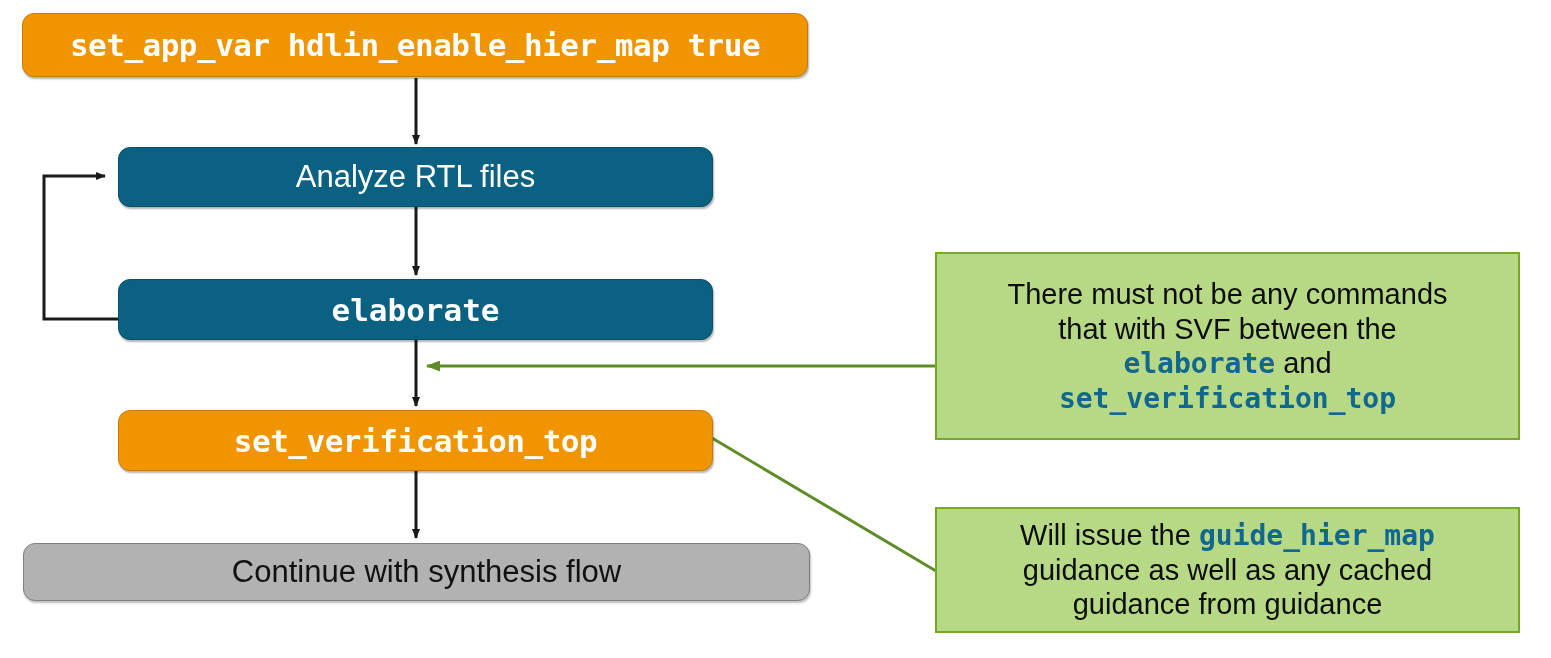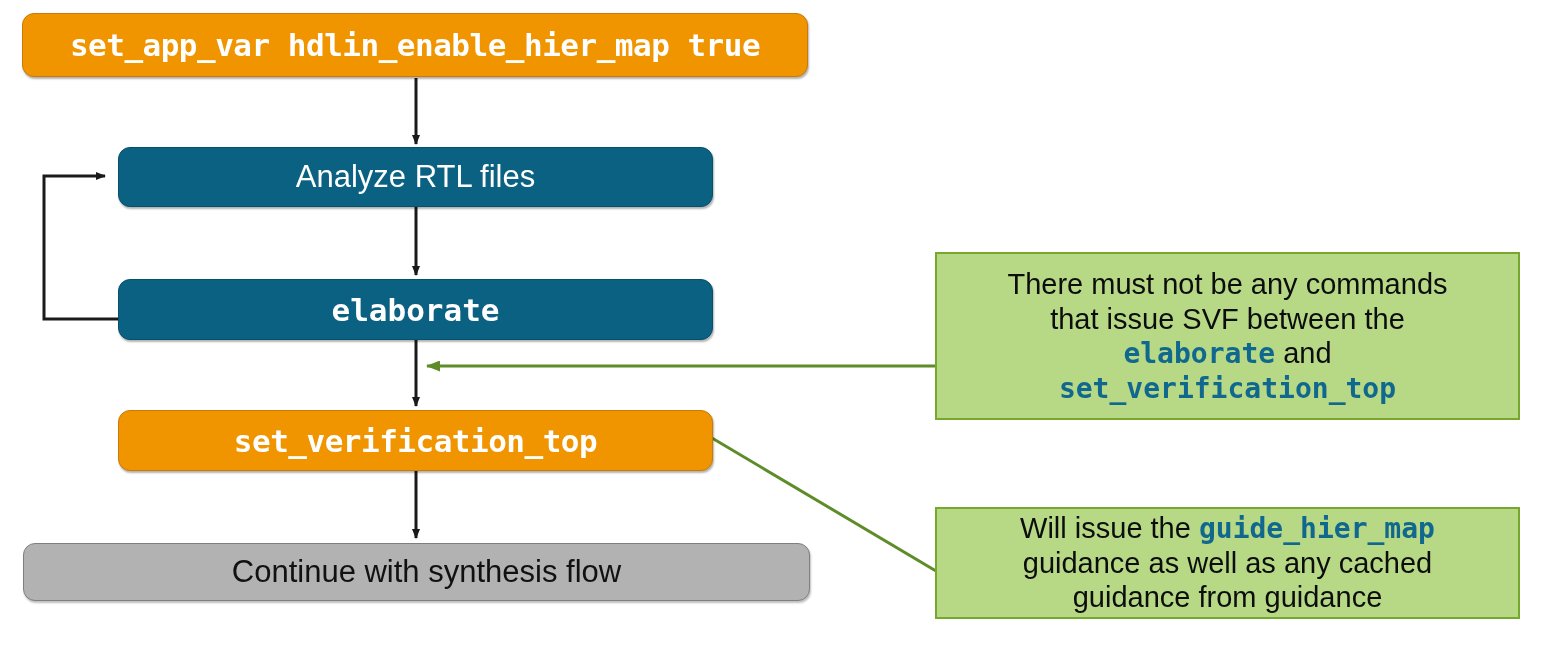--- a/index.html
+++ b/index.html
@@ -131,30 +131,30 @@
   </div>
 
   <div class="node node-orange" style="left:118px; top:410px; width:595px; height:61px;">
     <span>set_verification_top</span>
   </div>
 
   <div class="node node-gray" style="left:23px; top:543px; width:787px; height:58px;padding-left:20px;">
     <span>Continue with synthesis flow</span>
   </div>
 
-  <div class="callout" style="left:935px; top:252px; width:585px; height:168px;">
+  <div class="callout" style="left:935px; top:252px; width:585px; height:188px;">
     <div>
       <span>There must not be any commands</span><br>
-      <span>that issue SVF between the</span><br>
+      <span>that with SVF between the</span><br>
       <span class="cmd">elaborate</span><span> and</span><br>
       <span class="cmd">set_verification_top</span><br>
     </div>
   </div>
 
-  <div class="callout" style="left:935px; top:507px; width:585px; height:112px;">
+  <div class="callout" style="left:935px; top:507px; width:585px; height:126px;">
     <div>
       <span>Will issue the </span><span class="cmd">guide_hier_map</span><br>
       <span>guidance as well as any cached</span><br>
       <span>guidance from guidance</span>
     </div>
   </div>
 
 </div>
 
 </body></html>

